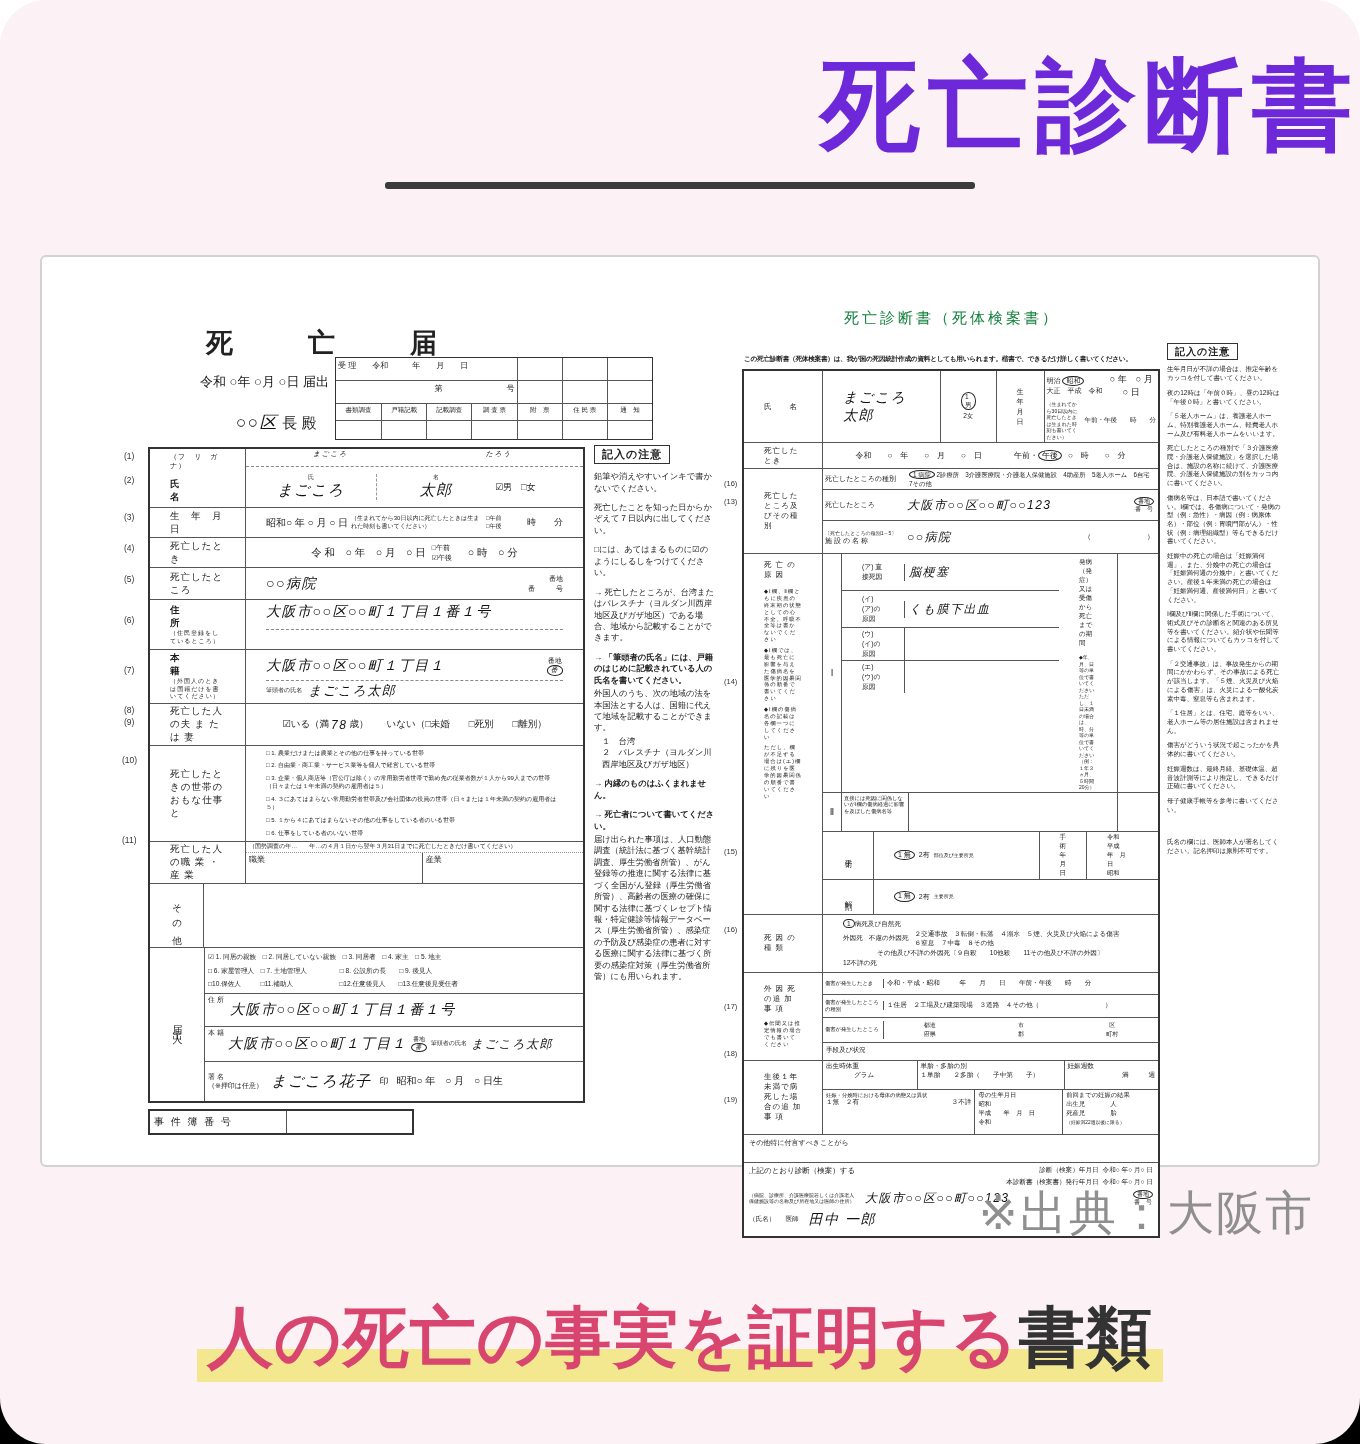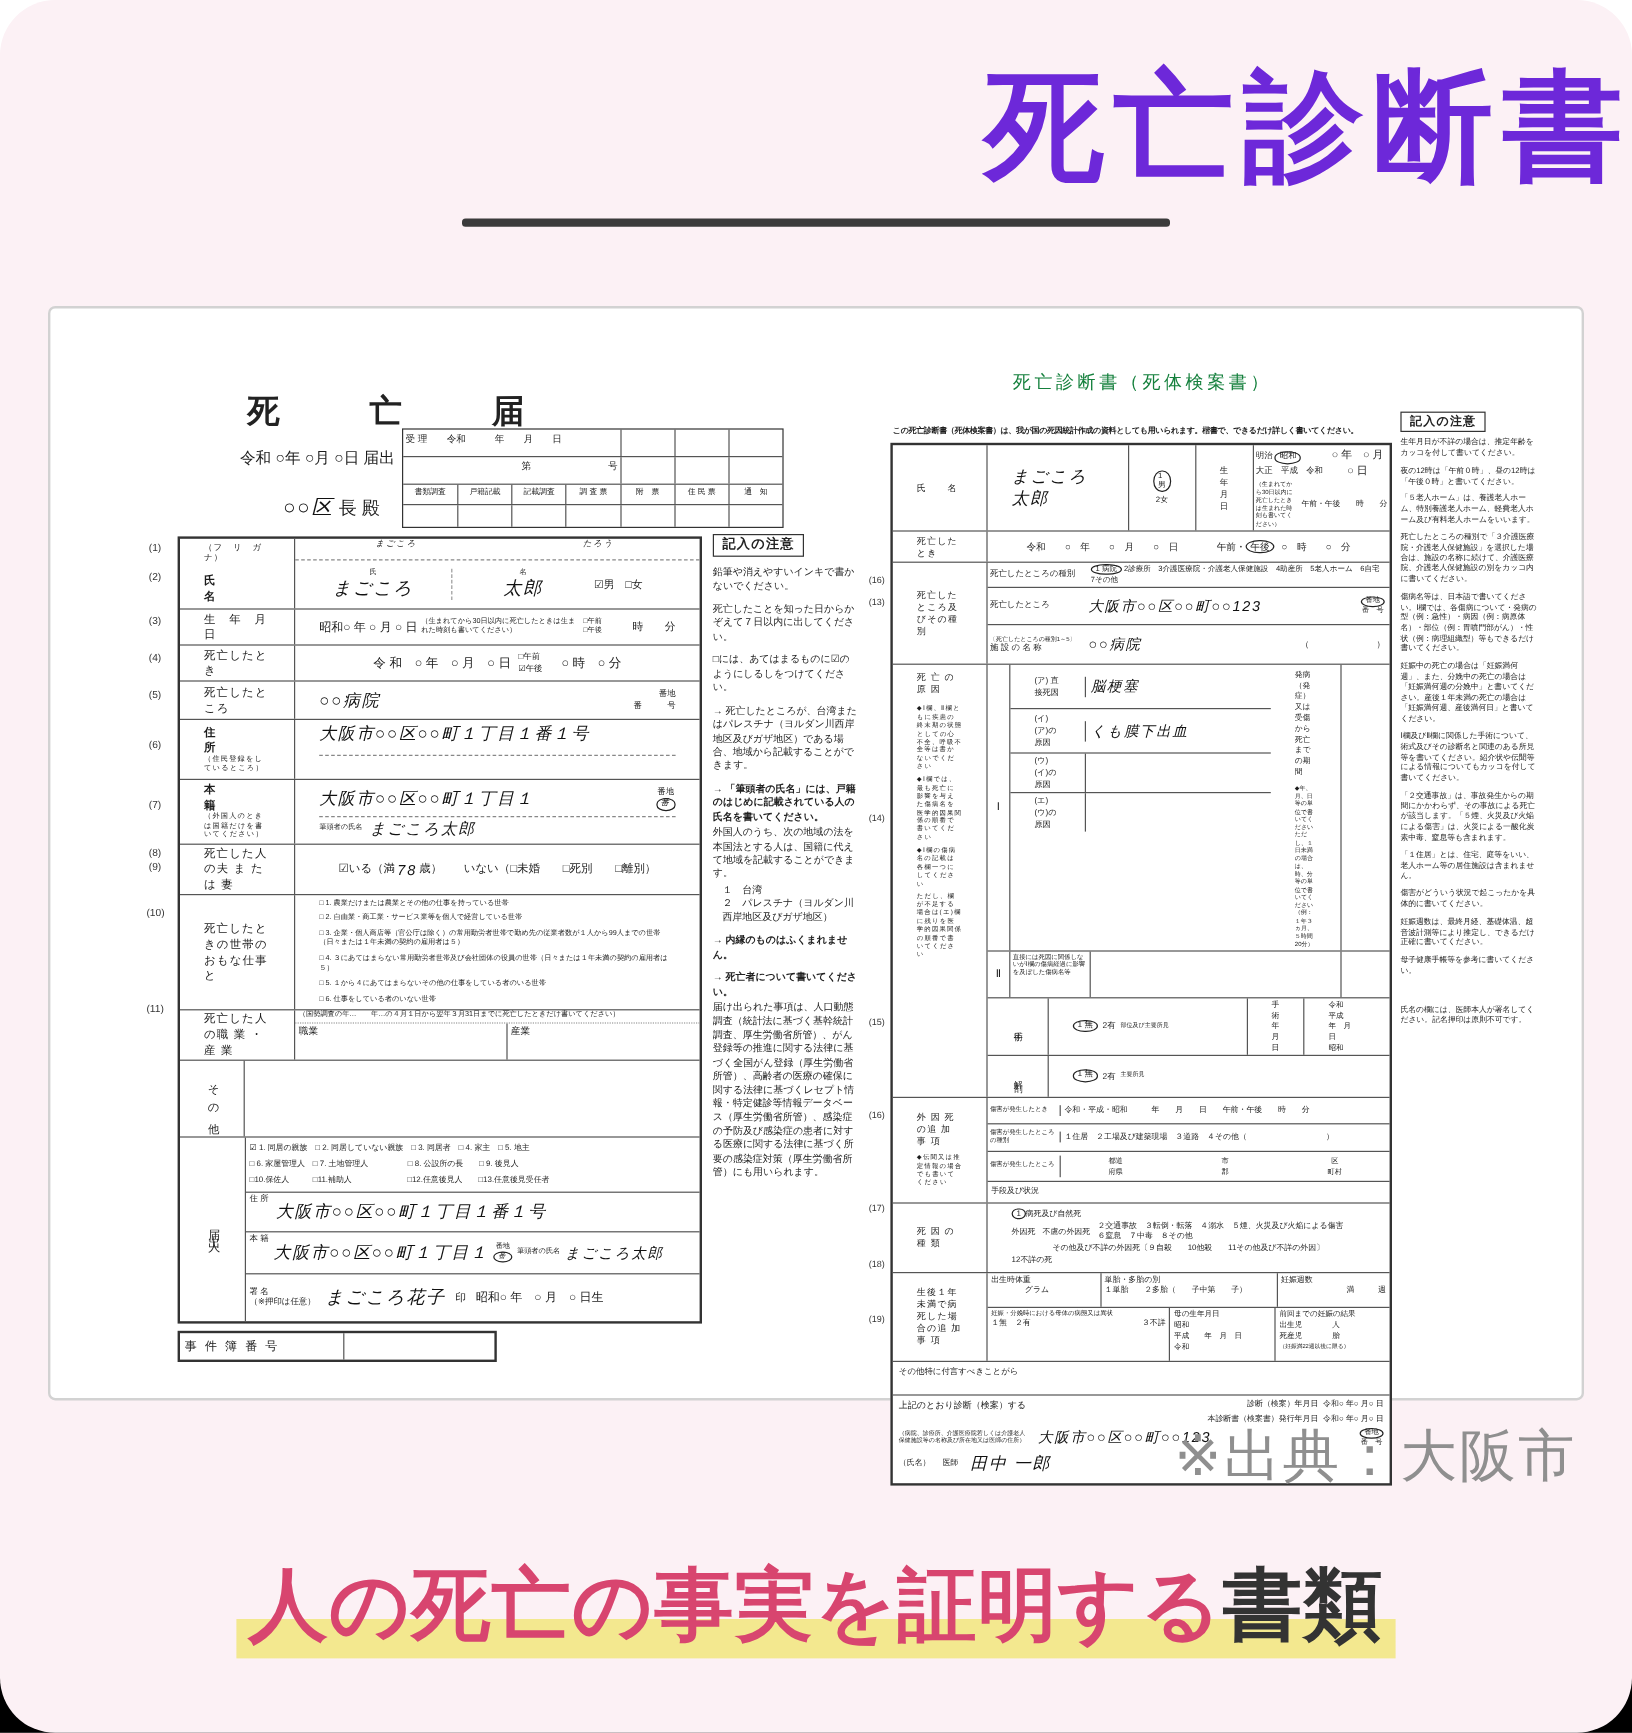--- a/index.html
+++ b/index.html
@@ -500,20 +500,39 @@
               <div class="vert c" style="flex:0 0 18px;font-size:7.5px;letter-spacing:2px;border-left:none">解剖</div>
               <div class="c" style="flex:1;display:flex;align-items:center;gap:4px;border-left:1px solid #555">
                 <span class="circ" style="font-size:7px">1 無</span>
                 <span style="font-size:7px">2有</span>
                 <span class="micro" style="font-size:5px;flex:1">主要所見</span>
               </div>
             </div>
           </div>
         </div>
 
+        <div class="r" style="min-height:58px">
+          <div class="c rlab">
+              <span>死 因 の 種 類</span>
+            </div>
+          <div class="c con" style="font-size:6.6px;gap:1px">
+            <div><span class="circ">1</span><span>病死及び自然死</span></div>
+            <div style="display:flex;gap:6px;align-items:center">
+              <span>外因死</span>
+              <span>不慮の外因死</span>
+              <span style="flex:1">
+                <span>２交通事故　３転倒・転落　４溺水　５煙、火災及び火焔による傷害</span><br>
+                <span>６窒息　７中毒　８その他</span>
+              </span>
+            </div>
+            <div style="padding-left:34px">その他及び不詳の外因死〔９自殺　　10他殺　　11その他及び不詳の外因〕</div>
+            <div>12不詳の死</div>
+          </div>
+        </div>
+
         <div class="r" style="min-height:88px">
           <div class="c rlab">
             <span>外 因 死 の追 加 事 項</span>
             <span class="micro" style="font-size:5.3px;margin-top:6px">◆伝聞又は推定情報の場合でも書いてください</span>
           </div>
           <div class="c con" style="padding:0">
             <div style="display:flex;min-height:20px;align-items:center">
               <span class="micro" style="flex:0 0 56px;padding:0 2px;font-size:5.3px">傷害が発生したとき</span>
               <span style="font-size:6.6px;border-left:1px solid #555;flex:1;padding:0 3px">令和・平成・昭和　　　年　　月　　日　　午前・午後　　時　　分</span>
             </div>
@@ -526,39 +545,20 @@
               <span class="prel" style="font-size:6px;border-left:1px solid #555;flex:1;padding:0 3px;text-align:center">都道
 府県</span>
               <span class="prel" style="font-size:6px;flex:1;padding:0 3px;text-align:center">市
 郡</span>
               <span class="prel" style="font-size:6px;flex:1;padding:0 3px;text-align:center">区
 町村</span>
             </div>
             <div style="display:flex;min-height:16px;align-items:center;border-top:1px solid #555">
               <span style="font-size:6.6px;padding:0 3px">手段及び状況</span>
             </div>
-          </div>
-        </div>
-
-        <div class="r" style="min-height:58px">
-          <div class="c rlab">
-              <span>死 因 の 種 類</span>
-            </div>
-          <div class="c con" style="font-size:6.6px;gap:1px">
-            <div><span class="circ">1</span><span>病死及び自然死</span></div>
-            <div style="display:flex;gap:6px;align-items:center">
-              <span>外因死</span>
-              <span>不慮の外因死</span>
-              <span style="flex:1">
-                <span>２交通事故　３転倒・転落　４溺水　５煙、火災及び火焔による傷害</span><br>
-                <span>６窒息　７中毒　８その他</span>
-              </span>
-            </div>
-            <div style="padding-left:34px">その他及び不詳の外因死〔９自殺　　10他殺　　11その他及び不詳の外因〕</div>
-            <div>12不詳の死</div>
           </div>
         </div>
 
         <div class="r" style="min-height:72px">
           <div class="c rlab">
               <span>生後１年未満で病死した場合の追 加 事 項</span>
             </div>
           <div class="c con" style="padding:0">
             <div style="display:flex;min-height:28px">
               <span style="flex:1;padding:1px 3px;font-size:6.6px">

